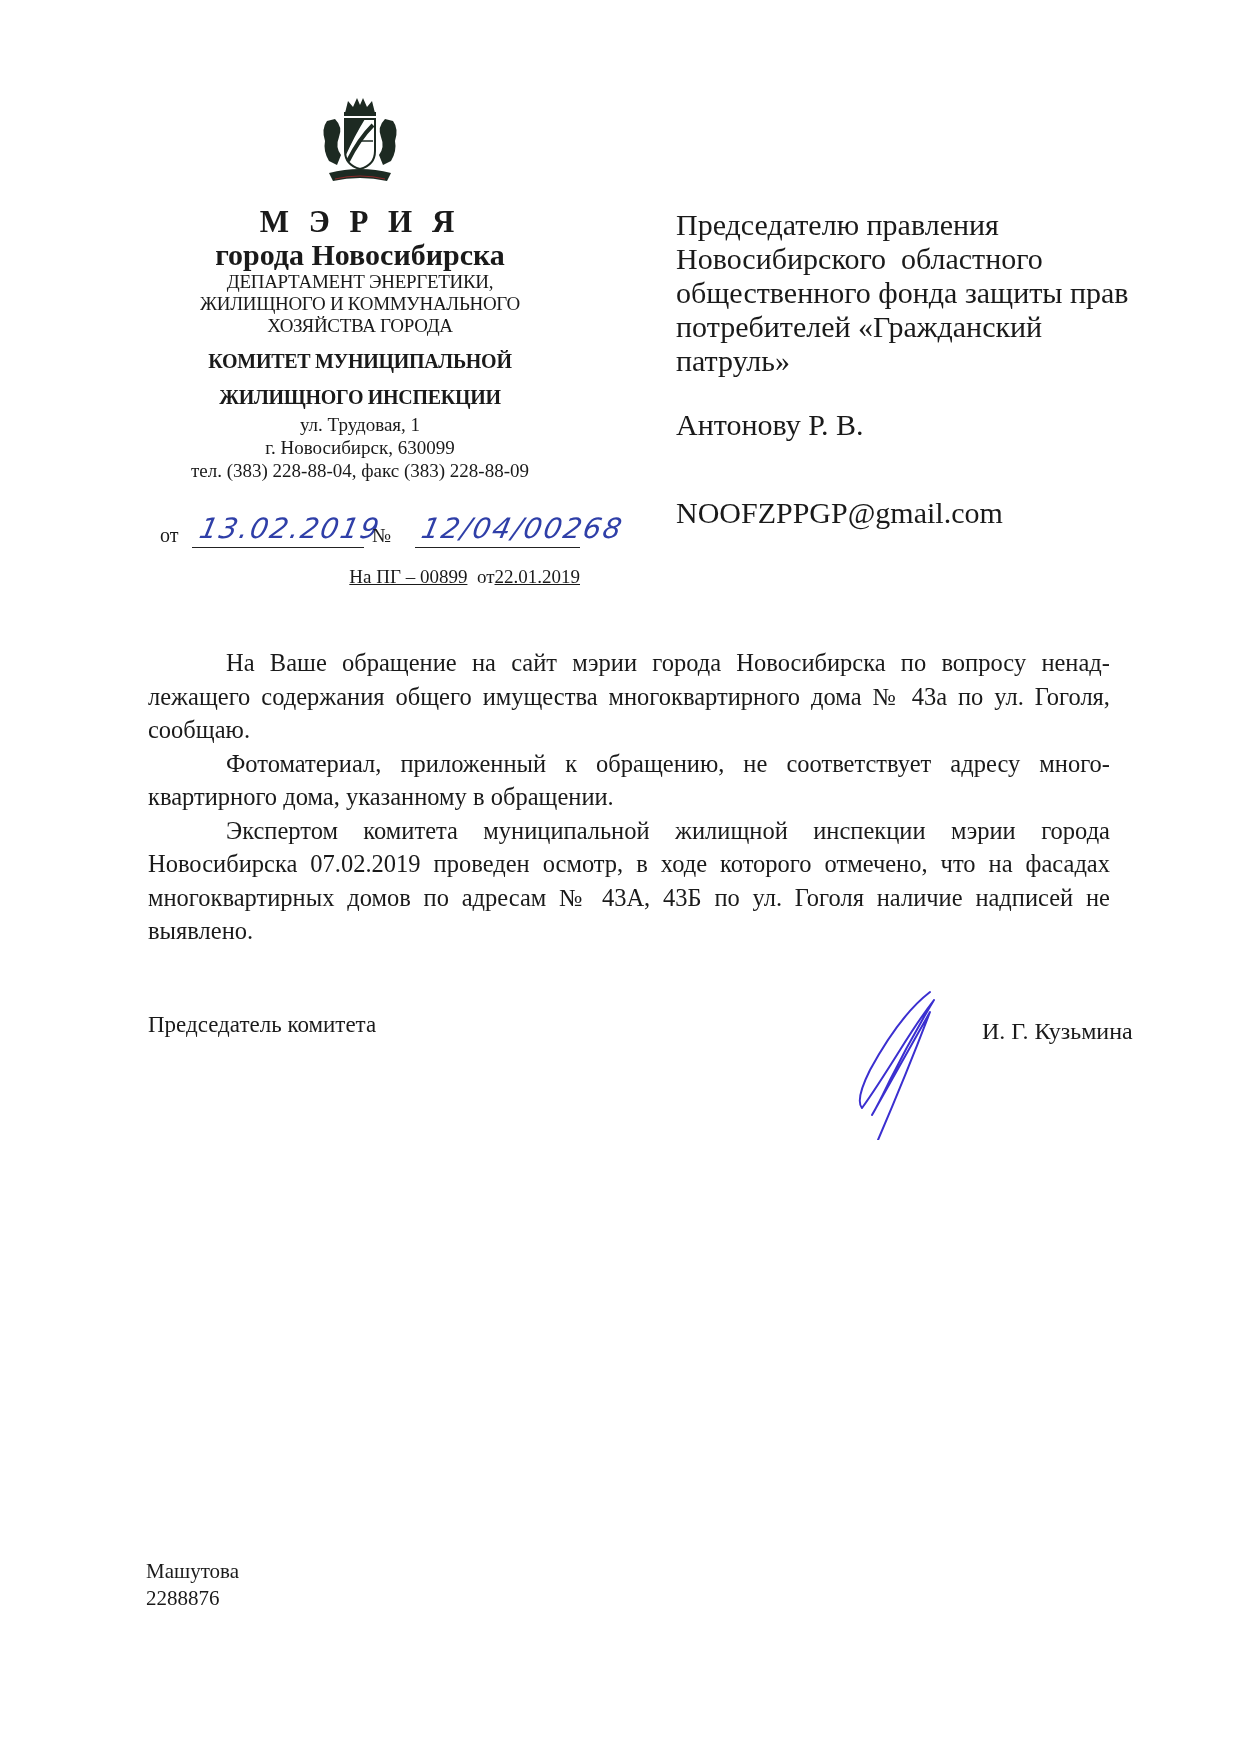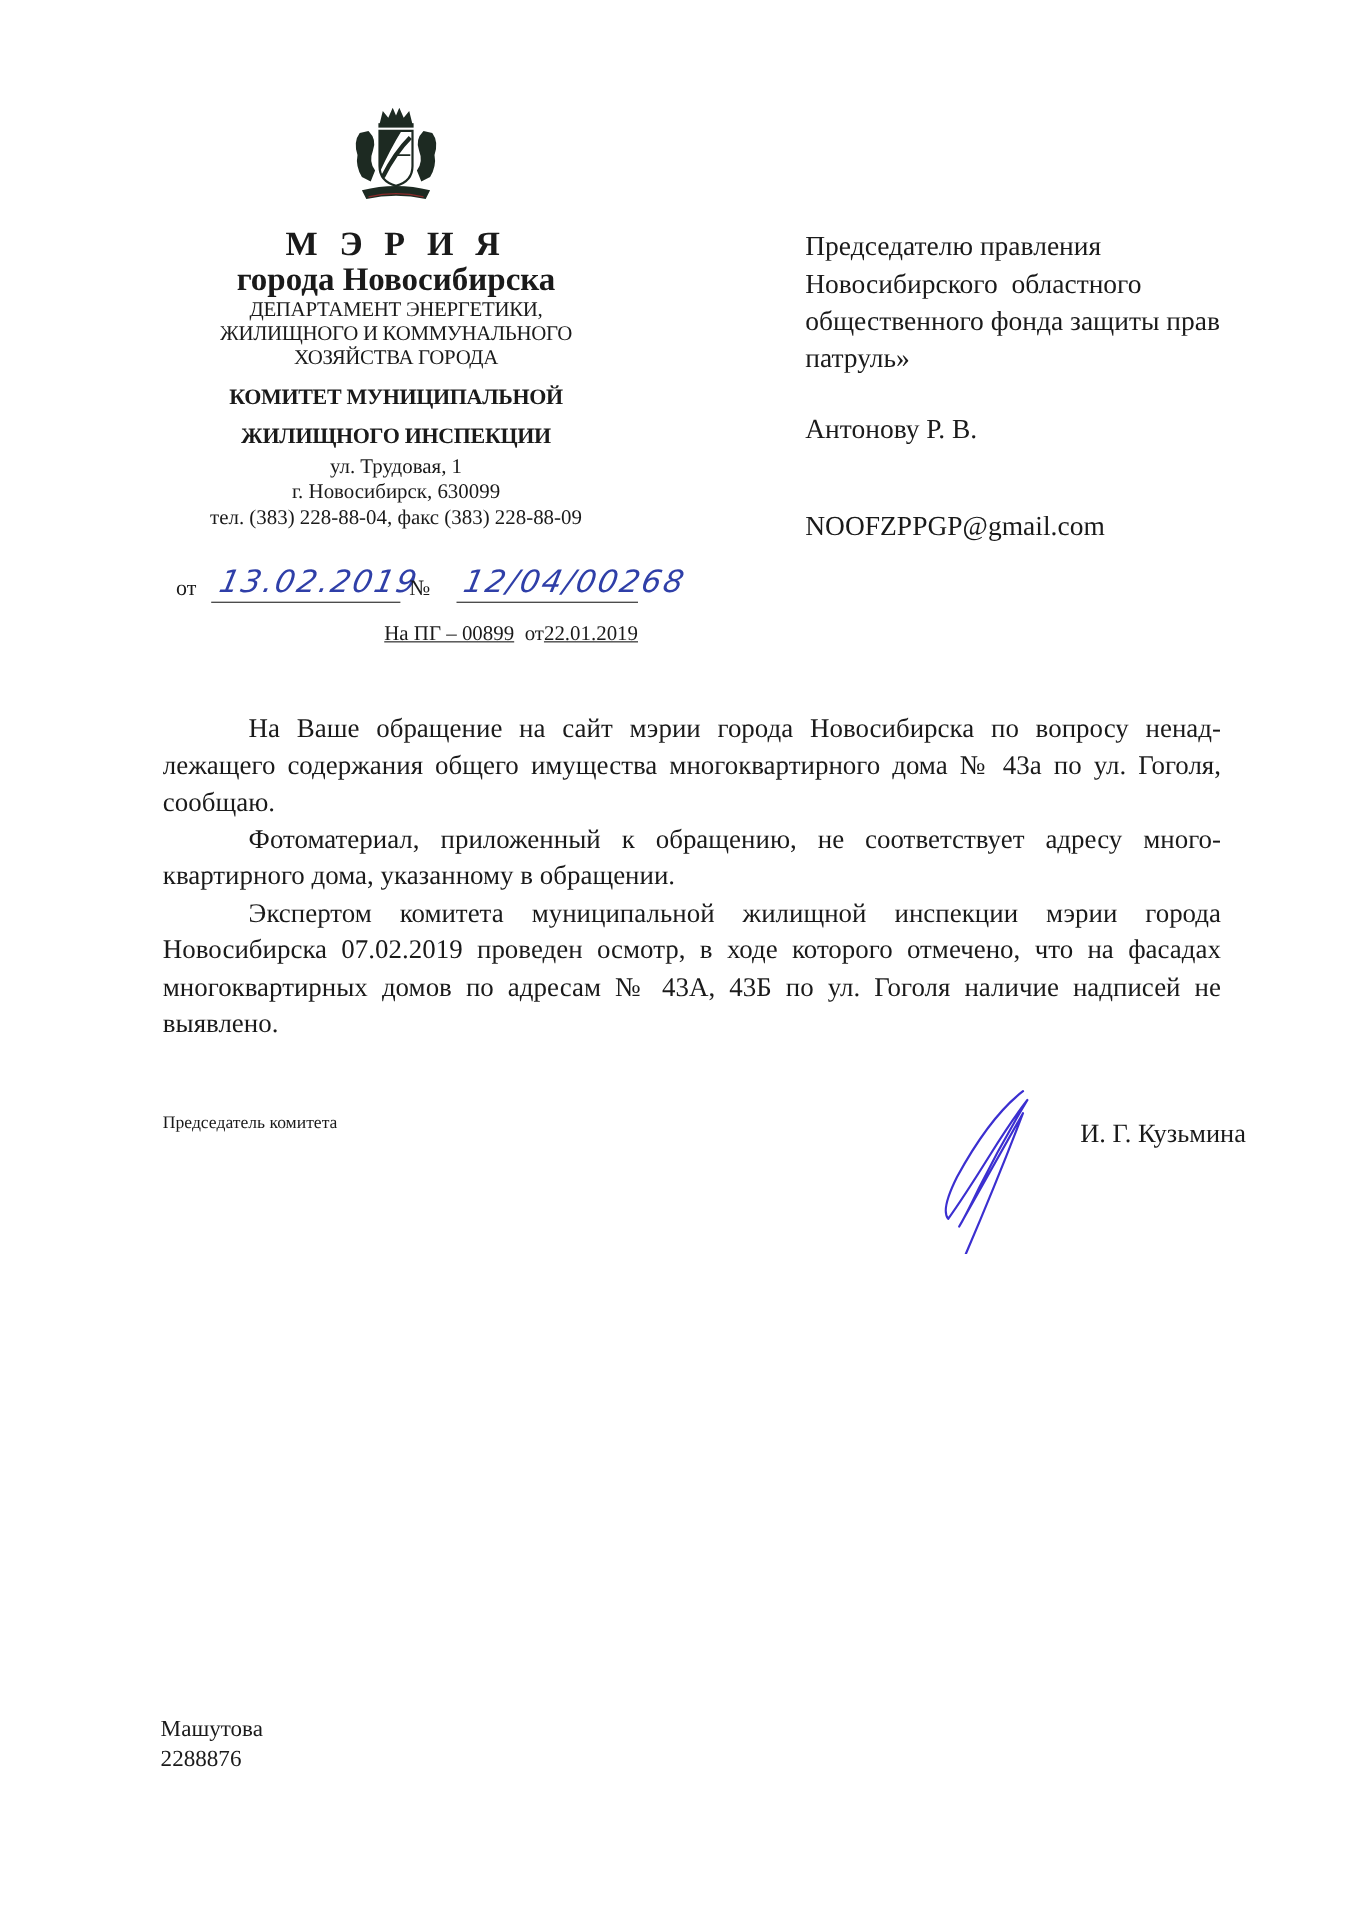--- a/index.html
+++ b/index.html
@@ -26,30 +26,30 @@
     #reg-num-line { position: absolute; left: 255px; top: 29px; width: 165px; border-top: 1.5px solid #222; }
     .handwriting {
       position: absolute; color: #2f3fa8; font-family: "DejaVu Sans", sans-serif;
       font-style: italic; font-size: 28px; letter-spacing: 2px;
       transform: skewX(-12deg);
     }
     #ref-line { left: 140px; top: 566px; width: 440px; text-align: right; font-size: 19px; }
     #ref-line span { text-decoration: underline; }
 
     
-    #addressee { left: 732px; top: 208px; width: 480px; font-size: 25px; line-height: 34px; }
+    #addressee { left: 676px; top: 208px; width: 480px; font-size: 30px; line-height: 34px; }
     #addressee-name { margin-top: 30px; }
     #addressee-email { margin-top: 54px; }
 
     
     #body-text { left: 148px; top: 646px; width: 962px; font-size: 24.5px; line-height: 33.5px; text-align: justify; }
     #body-text p { margin: 0; text-indent: 78px; }
 
     
-    #sign-title { left: 148px; top: 1012px; font-size: 16px; }
+    #sign-title { left: 148px; top: 1012px; font-size: 23px; }
     #sign-name { left: 982px; top: 1018px; font-size: 24px; }
     #signature { left: 830px; top: 970px; width: 110px; height: 170px; }
 
     
     #executor { left: 146px; top: 1558px; font-size: 21px; line-height: 27px; }
   </style>
 </head>
 <body>
 
 <div id="letterhead" class="abs">
@@ -94,20 +94,21 @@
 
 <div id="ref-line" class="abs">
   <span>На ПГ – 00899</span>
   <span style="text-decoration:none">&nbsp;</span><span style="text-decoration:none">от</span><span>22.01.2019</span>
 </div>
 
 <div id="addressee" class="abs">
   <div>Председателю правления</div>
   <div style="white-space:pre">Новосибирского  областного</div>
   <div>общественного фонда защиты прав</div>
+  <div>потребителей «Гражданский</div>
   <div>патруль»</div>
   <div id="addressee-name">Антонову Р. В.</div>
   <div id="addressee-email">NOOFZPPGP@gmail.com</div>
 </div>
 
 <div id="body-text" class="abs">
   <p>На Ваше обращение на сайт мэрии города Новосибирска по вопросу ненад­лежащего содержания общего имущества многоквартирного дома № 43а по ул. Гоголя, сообщаю.</p>
   <p>Фотоматериал, приложенный к обращению, не соответствует адресу много­квартирного дома, указанному в обращении.</p>
   <p>Экспертом комитета муниципальной жилищной инспекции мэрии города Новосибирска 07.02.2019 проведен осмотр, в ходе которого отмечено, что на фа­садах многоквартирных домов по адресам № 43А, 43Б по ул. Гоголя наличие надписей не выявлено.</p>
 </div>

